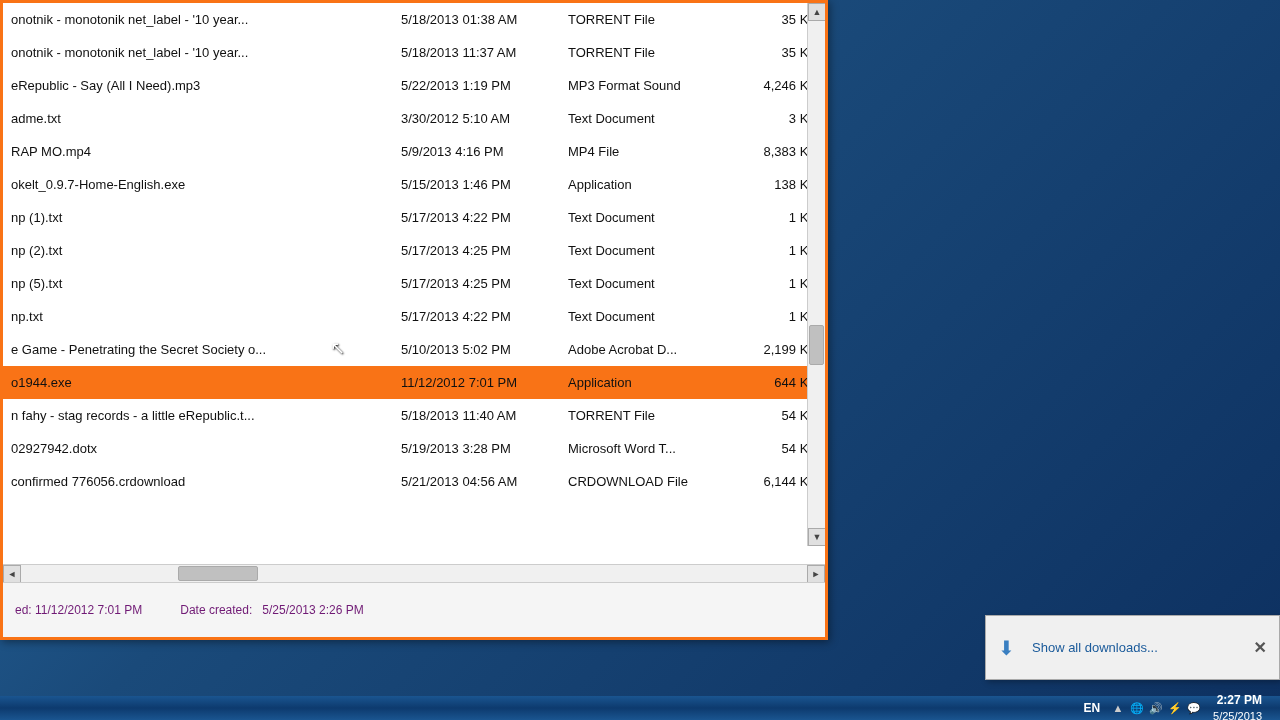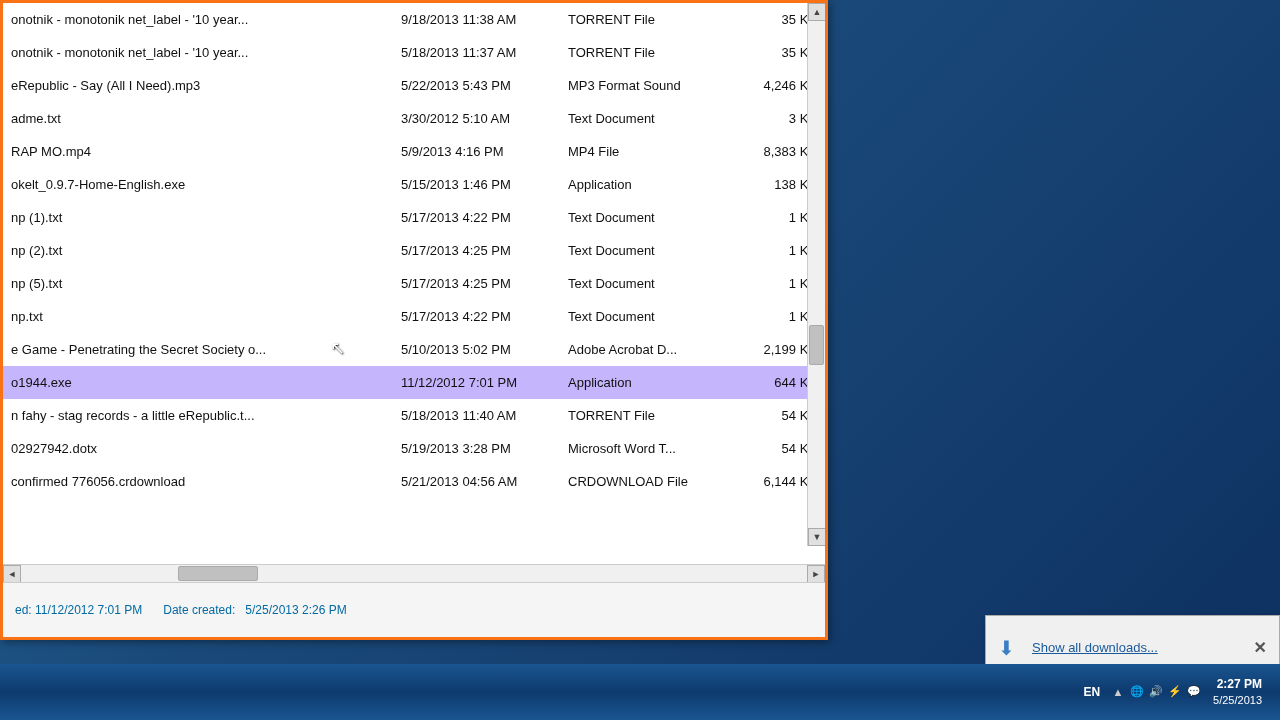--- a/index.html
+++ b/index.html
@@ -44,21 +44,21 @@
     .file-table {
       width: 100%;
       border-collapse: collapse;
     }
 
     .file-table tr {
       height: 33px;
     }
 
     .file-table tr.selected {
-      background: #c4b5fd;
+      background: #f97316;
     }
 
     .file-table td {
       padding: 2px 8px;
       white-space: nowrap;
       overflow: hidden;
       text-overflow: ellipsis;
       color: #111;
       border-bottom: none;
       vertical-align: middle;
@@ -162,23 +162,23 @@
       border-top: 1px solid #ccc;
       padding: 8px 12px;
       display: flex;
       flex-direction: column;
       justify-content: center;
       gap: 4px;
     }
 
     .status-line {
       display: flex;
-      gap: 21px;
+      gap: 38px;
       font-size: 12px;
-      color: #0369a1;
+      color: #701a75;
     }
 
     
     .downloads-popup {
       position: absolute;
       bottom: 50px;
       right: 0;
       width: 295px;
       height: 65px;
       background: #f0f0f0;
@@ -192,40 +192,39 @@
 
     .downloads-icon {
       width: 24px;
       height: 24px;
       color: #3a7fc1;
       font-size: 20px;
     }
 
     .downloads-link {
       color: #1a5a9a;
-      text-decoration: underline;
       font-size: 13px;
       cursor: pointer;
     }
 
     .downloads-close {
       margin-left: auto;
       font-size: 16px;
       color: #555;
       cursor: pointer;
       font-weight: bold;
     }
 
     
     .taskbar {
       position: absolute;
       bottom: 0;
       left: 0;
       width: 1280px;
-      height: 56px;
+      height: 24px;
       background: linear-gradient(to bottom, #1a5590 0%, #0d3a6e 50%, #1a5590 100%);
       display: flex;
       align-items: center;
       padding: 0 5px;
     }
 
     .taskbar-right {
       margin-left: auto;
       display: flex;
       align-items: center;
@@ -273,33 +272,33 @@
 <body>
 
 <div class="desktop"></div>
 
 <div class="explorer-window">
   <div class="file-list">
     <table class="file-table">
       <tbody id="file-tbody">
       <tr>
             <td class="col-name">onotnik - monotonik net_label - '10 year...</td>
-            <td class="col-date">9/18/2013 11:38 AM</td>
+            <td class="col-date">5/18/2013 01:38 AM</td>
             <td class="col-type">TORRENT File</td>
             <td class="col-size">35 KB</td>
           </tr>
           <tr>
             <td class="col-name">onotnik - monotonik net_label - '10 year...</td>
             <td class="col-date">5/18/2013 11:37 AM</td>
             <td class="col-type">TORRENT File</td>
             <td class="col-size">35 KB</td>
           </tr>
           <tr>
             <td class="col-name">eRepublic - Say (All I Need).mp3</td>
-            <td class="col-date">5/22/2013 5:43 PM</td>
+            <td class="col-date">5/22/2013 1:19 PM</td>
             <td class="col-type">MP3 Format Sound</td>
             <td class="col-size">4,246 KB</td>
           </tr>
           <tr>
             <td class="col-name">adme.txt</td>
             <td class="col-date">3/30/2012 5:10 AM</td>
             <td class="col-type">Text Document</td>
             <td class="col-size">3 KB</td>
           </tr>
           <tr>

